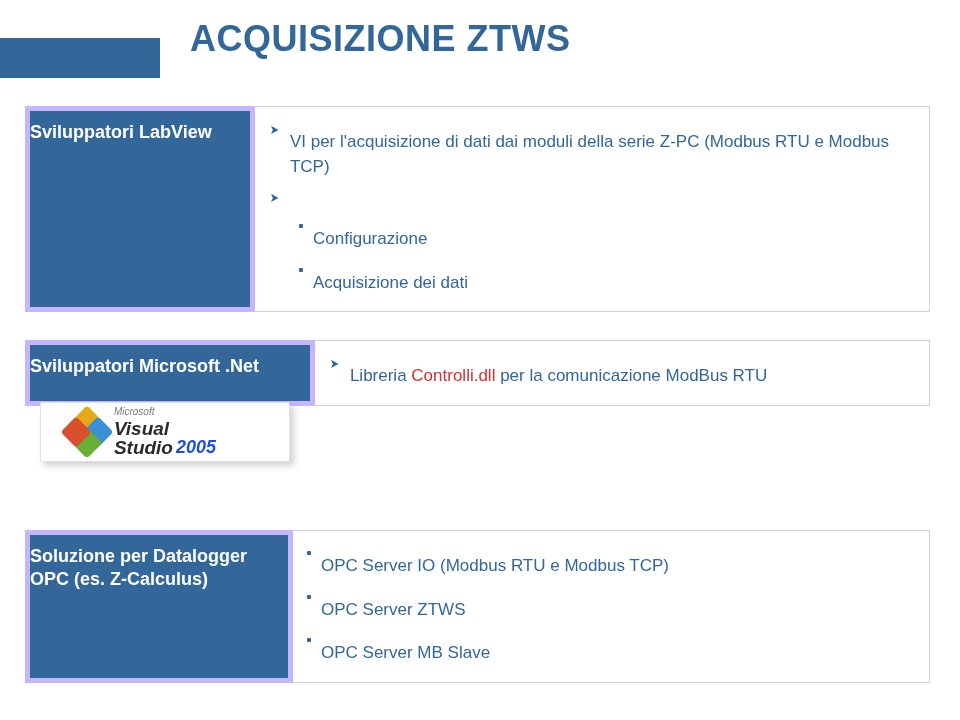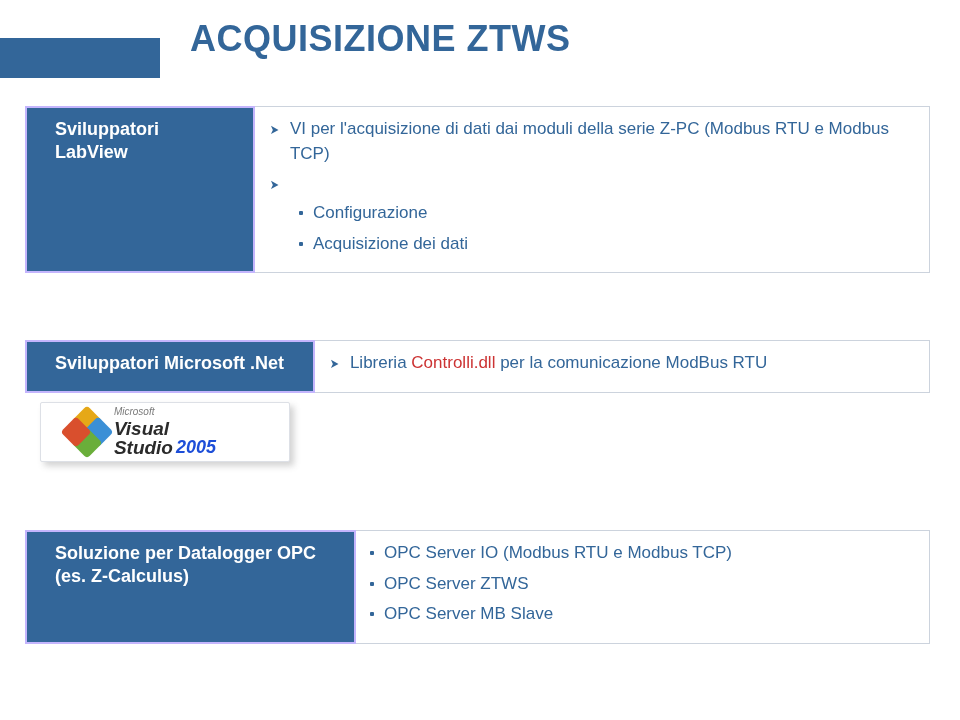--- a/index.html
+++ b/index.html
@@ -40,23 +40,23 @@
   .section {
     position: absolute;
     display: flex;
     align-items: stretch;
   }
   .section-label {
     background: #336699;
     color: #ffffff;
     font-weight: bold;
     font-size: 18px;
-    padding: 10px 28px;
+    padding: 10px 0;
     line-height: 1.25;
-    border: 2px solid #c4b5fd;
+    border: 5px solid #c4b5fd;
   }
   .section-content {
     background: #ffffff;
     border: 1px solid #ccd3dd;
     border-left: none;
     padding: 10px 16px 10px 14px;
     font-size: 17px;
     color: #336699;
     line-height: 1.45;
     flex: 1;
@@ -64,32 +64,32 @@
 
   .section1 { top: 106px; left: 25px; width: 905px; }
   .section1 .section-label { width: 230px; }
   .section1 .section-content { width: 675px; }
 
   .section2 { top: 340px; left: 25px; width: 905px; border-radius: 7px; }
   .section2 .section-label { width: 290px; }
   .section2 .section-content { width: 615px; }
 
   .section3 { top: 530px; left: 25px; width: 905px; }
-  .section3 .section-label { width: 331px; }
+  .section3 .section-label { width: 268px; }
   .section3 .section-content { width: 615px; }
 
   .bullet-row { display: flex; align-items: flex-start; margin-bottom: 6px; }
   .chev {
     color: #336699;
     font-size: 13px;
     margin-right: 10px;
     margin-top: 4px;
     transform: scaleX(0.85);
   }
-  .bullet-text { color: #336699; }
+  .bullet-text { color: #336699; margin-top: 13px; }
   .indent { margin-left: 30px; }
   .dot {
     width: 4px; height: 4px; background: #336699;
     border-radius: 1px;
     display: inline-block;
     margin-right: 10px;
     margin-top: 10px;
     flex-shrink: 0;
   }
   .highlight-red { color: #cc3333; }

